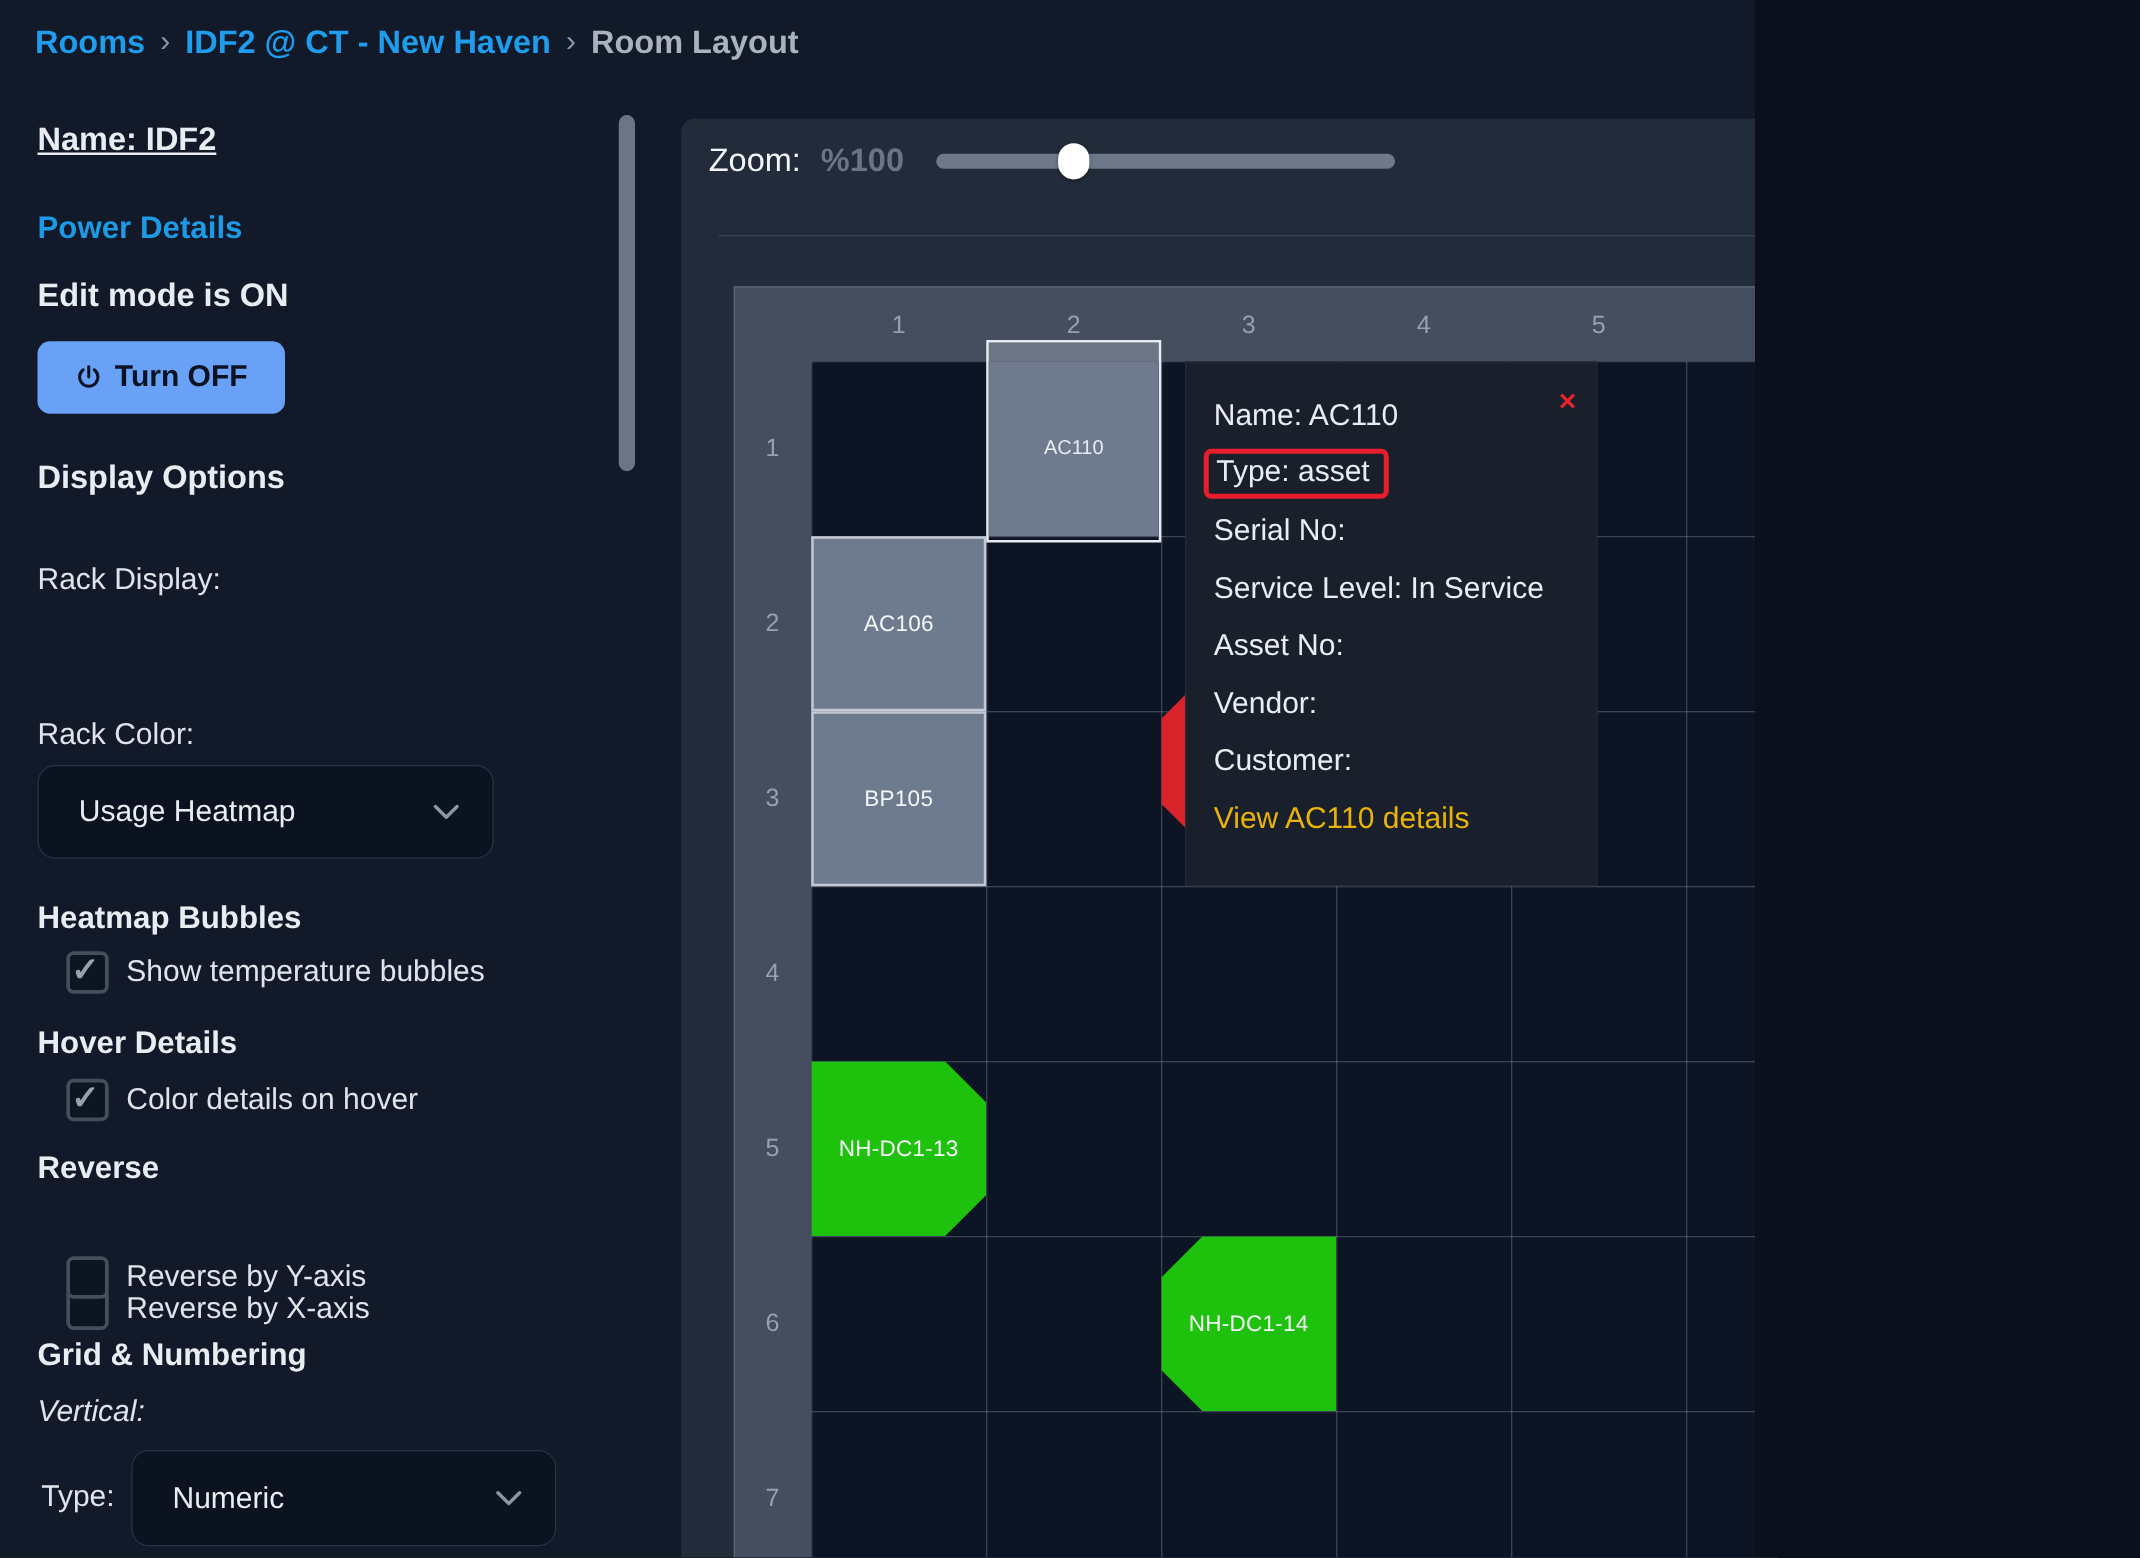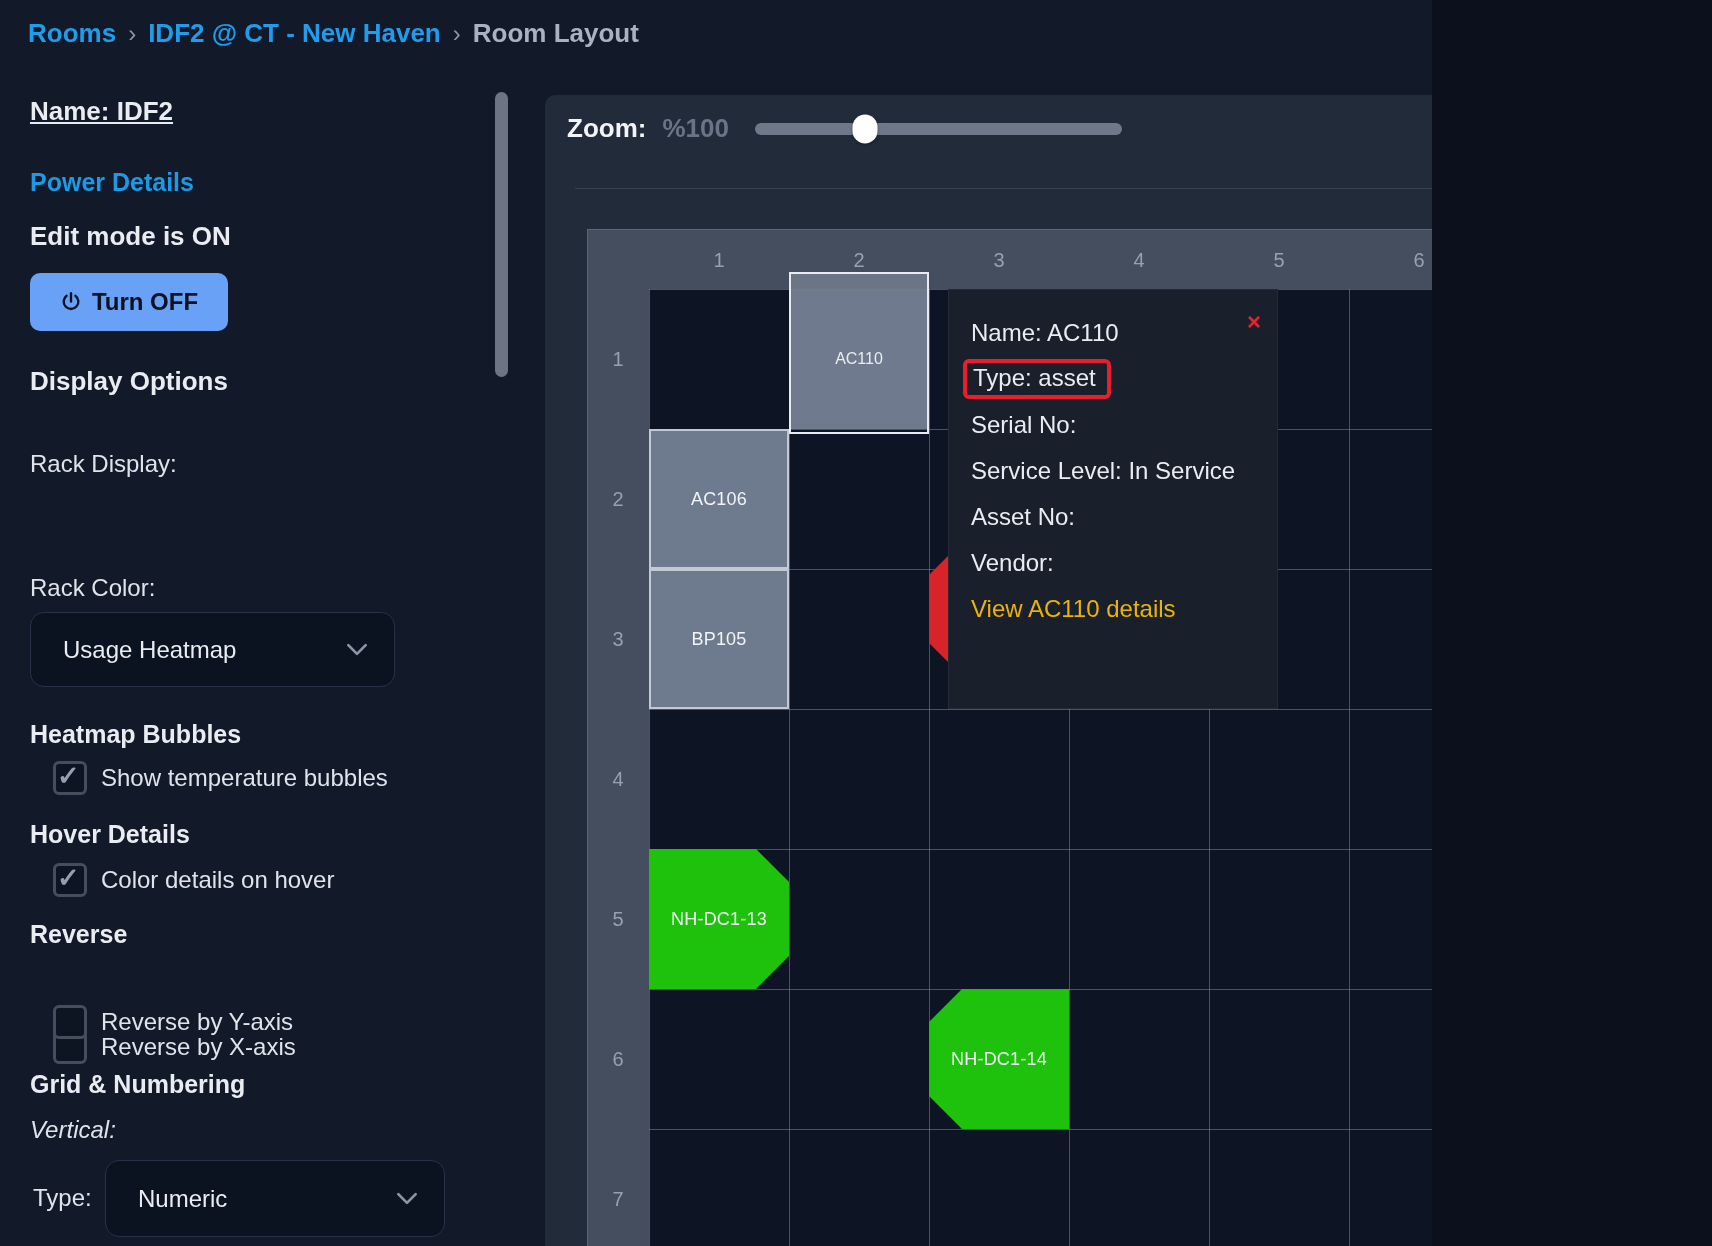--- a/index.html
+++ b/index.html
@@ -1,20 +1,19 @@
 <!DOCTYPE html>
 <html><head>
 <meta charset="utf-8">
 <style>
   html,body{margin:0;padding:0;background:#0b101c;}
   #page{
     position:relative;width:1404px;height:1246px;overflow:hidden;
     background:#121929;color:#e9ecf1;
     font-family:"Liberation Sans", sans-serif;
-    padding-left:28px;
     -webkit-font-smoothing:antialiased;
   }
   .abs{position:absolute;}
 
   
   .breadcrumb{left:28px;top:18px;display:flex;align-items:center;gap:12px;font-size:26px;font-weight:600;}
   .crumb-link{color:#1f9ceb;cursor:pointer;}
   .crumb-sep{color:#8d96a5;font-weight:400;font-size:24px;}
   .crumb-current{color:#aab2bf;}
 
@@ -43,21 +42,21 @@
     content:"\2713";position:absolute;left:1px;top:-4px;
     color:#94a0b2;font-size:27px;font-weight:700;
   }
   .italic{font-style:italic;}
   .side-scrollbar{left:495px;top:92px;width:13px;height:285px;border-radius:7px;background:#6d7584;}
 
   
   .main-panel{left:545px;top:95px;width:1167px;height:1151px;background:#222b39;border-radius:10px 0 0 0;}
   .panel-divider{left:575px;top:188px;width:1137px;height:1px;background:#3a4353;}
   .zoomrow{left:567px;top:113px;display:flex;align-items:center;}
-  .zoom-label{font-size:26px;font-weight:700;color:#f2f4f7;}
+  .zoom-label{font-size:26px;font-weight:400;color:#f2f4f7;}
   .zoom-value{font-size:26px;font-weight:700;color:#6b7486;margin-left:16px;}
   .slider-track{position:relative;width:367px;height:12px;border-radius:6px;background:#6e7889;margin-left:26px;}
   .slider-thumb{position:absolute;top:50%;width:25px;height:29px;border-radius:14px;background:#ffffff;transform:translate(-50%,-50%);box-shadow:0 1px 3px rgba(0,0,0,.4);}
 
   
   .grid-frame{left:587px;top:229px;width:1100px;height:1060px;background:#454e5f;border:1px solid #5c6679;box-sizing:border-box;}
   .grid-inner{
     left:649px;top:289px;width:980px;height:1000px;background:#0d1423;
     background-image:
       linear-gradient(to right, rgba(148,158,176,.45) 1px, transparent 1px),
@@ -229,17 +228,18 @@
     <div class="abs tooltip">
     <div class="tip-close">×</div>
     <div class="tip-line">Name: AC110</div>
     <div class="tip-line">
       <span class="tip-typebox">Type: asset</span>
     </div>
     <div class="tip-line">Serial No:</div>
     <div class="tip-line">Service Level: In Service</div>
     <div class="tip-line">Asset No:</div>
     <div class="tip-line">Vendor:</div>
+    <div class="tip-line">Customer:</div>
     <div class="tip-line">
         <span class="tip-link">View AC110 details</span>
       </div>
   </div>
   </div>
 
 </body></html>

